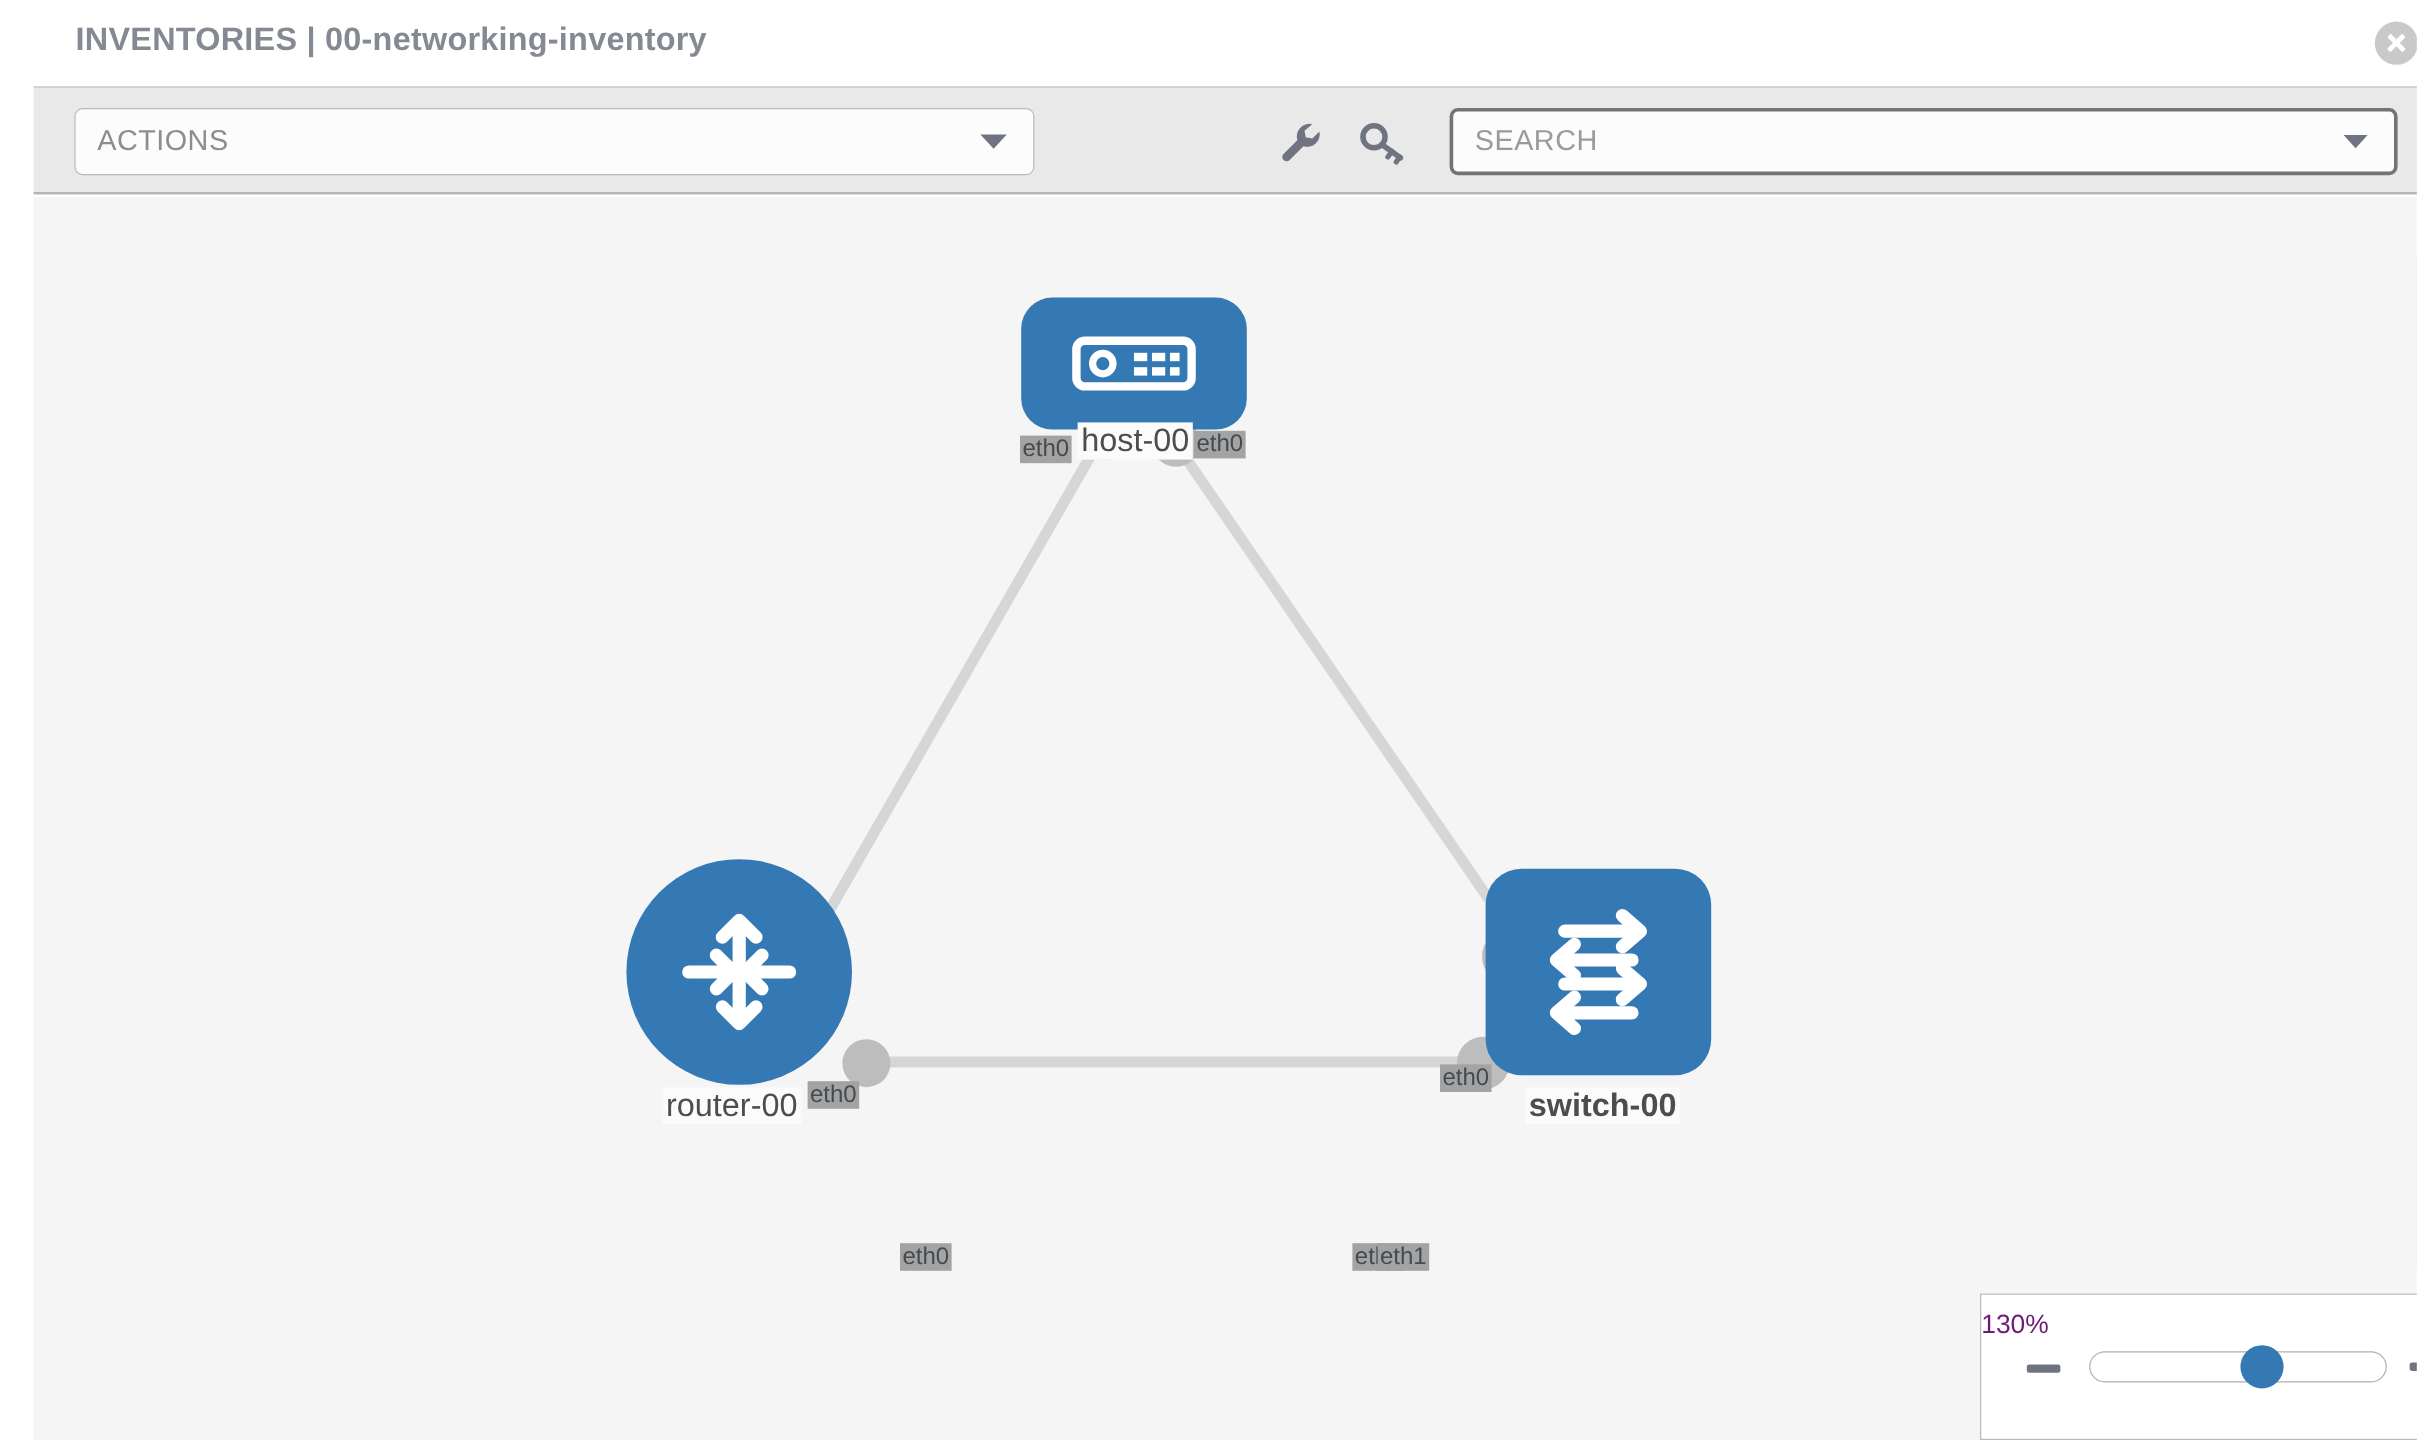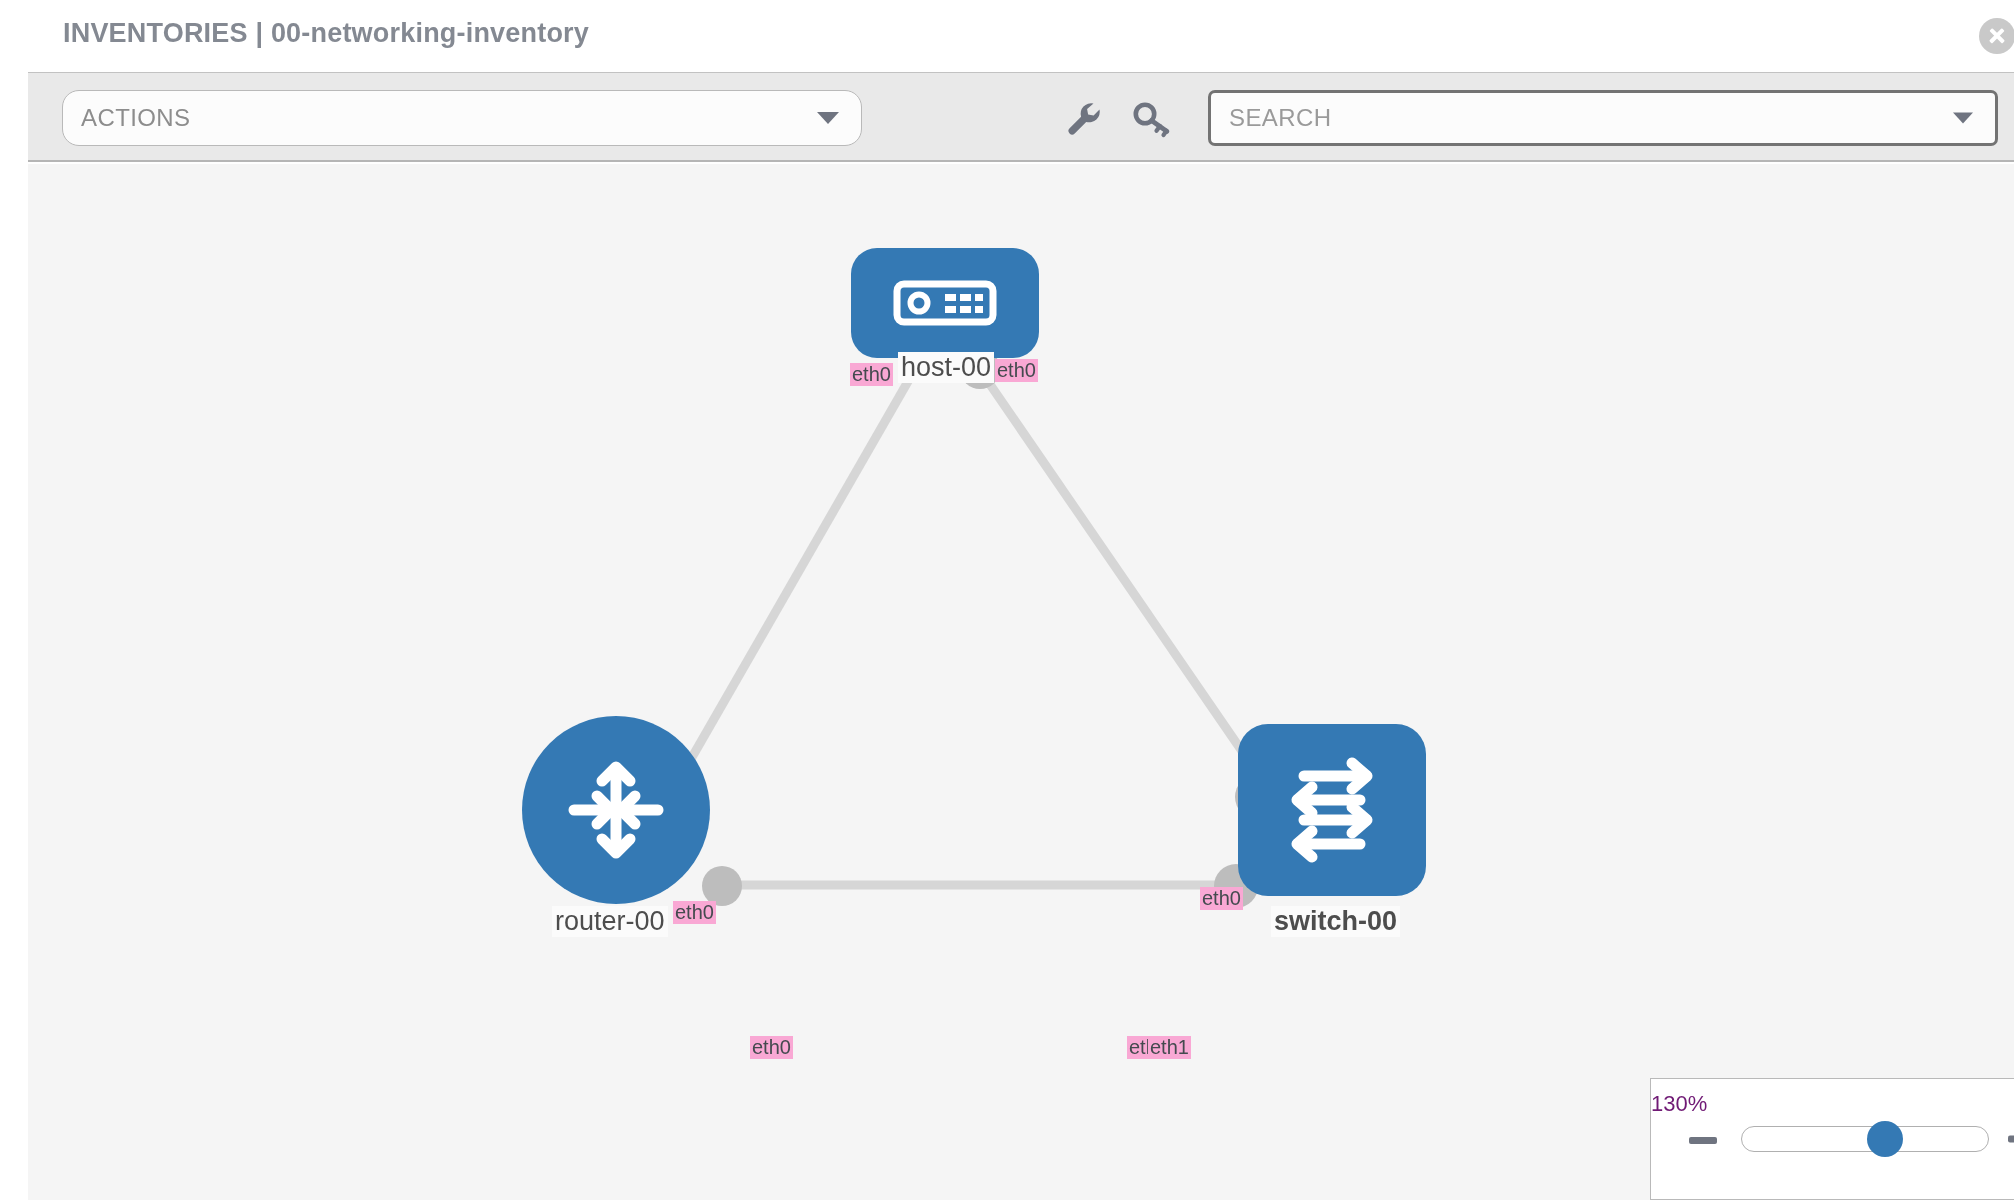--- a/index.html
+++ b/index.html
@@ -36,21 +36,21 @@
   
   .toolbar {
     position: absolute; left: 0; top: 72px; width: 2014px; height: 90px;
     background: #e9e9e9;
     border-top: 1px solid #c2c2c2;
     border-bottom: 2px solid #b5b5b5;
   }
   .actions-select {
     position: absolute; left: 34px; top: 17px;
     width: 800px; height: 56px;
-    background: #fcfcfc; border: 1px solid #b9b9b9; border-radius: 17px;
+    background: #fcfcfc; border: 1px solid #b9b9b9; border-radius: 7px;
     cursor: pointer;
   }
   .actions-label {
     position: absolute; left: 18px; top: 50%; transform: translateY(-50%);
     font-size: 24px; color: #8d8d8d; letter-spacing: .4px;
   }
   .caret {
     position: absolute; right: 22px; top: 50%; transform: translateY(-50%);
     width: 0; height: 0;
     border-left: 11px solid transparent; border-right: 11px solid transparent;
@@ -98,21 +98,21 @@
     cursor: pointer;
   }
   .node-label {
     position: absolute; white-space: nowrap;
     font-size: 27px; color: #4d4d4d;
     background: #fbfbfb; padding: 0 3px;
   }
   .port-label {
     position: absolute; white-space: nowrap;
     font-size: 20px; color: #444a4f;
-    background: #f9a8d4; padding: 0 2px;
+    background: #a3a3a3; padding: 0 2px;
   }
   .connector {
     position: absolute; background: #bdbdbd; border-radius: 50%;
   }
 
   
   #host-node .node-shape { left: 0; top: 0; width: 188px; height: 110px; border-radius: 26px; }
   
   #router-node .node-shape { left: 0; top: 0; width: 188px; height: 188px; border-radius: 50%; }
   

